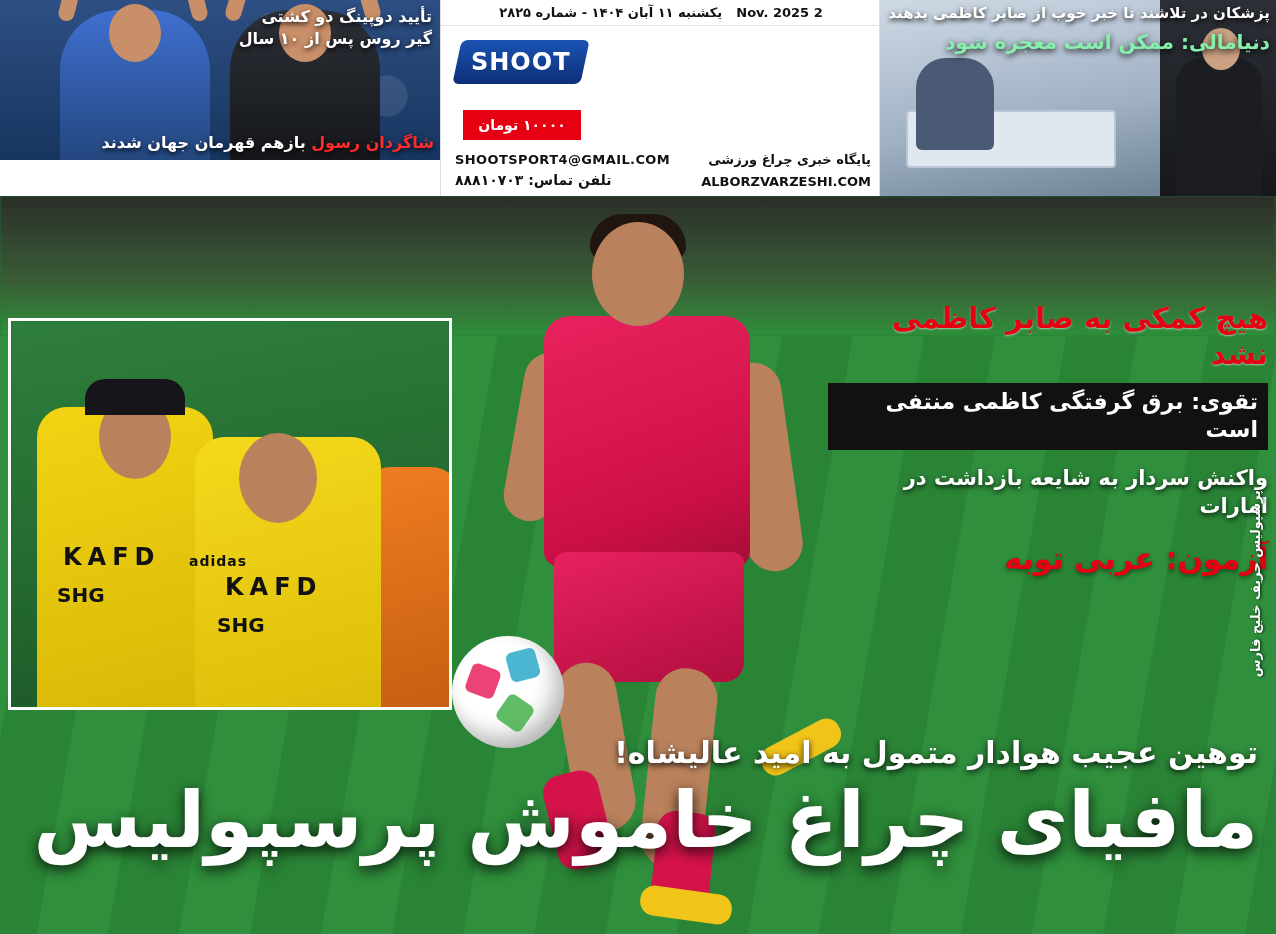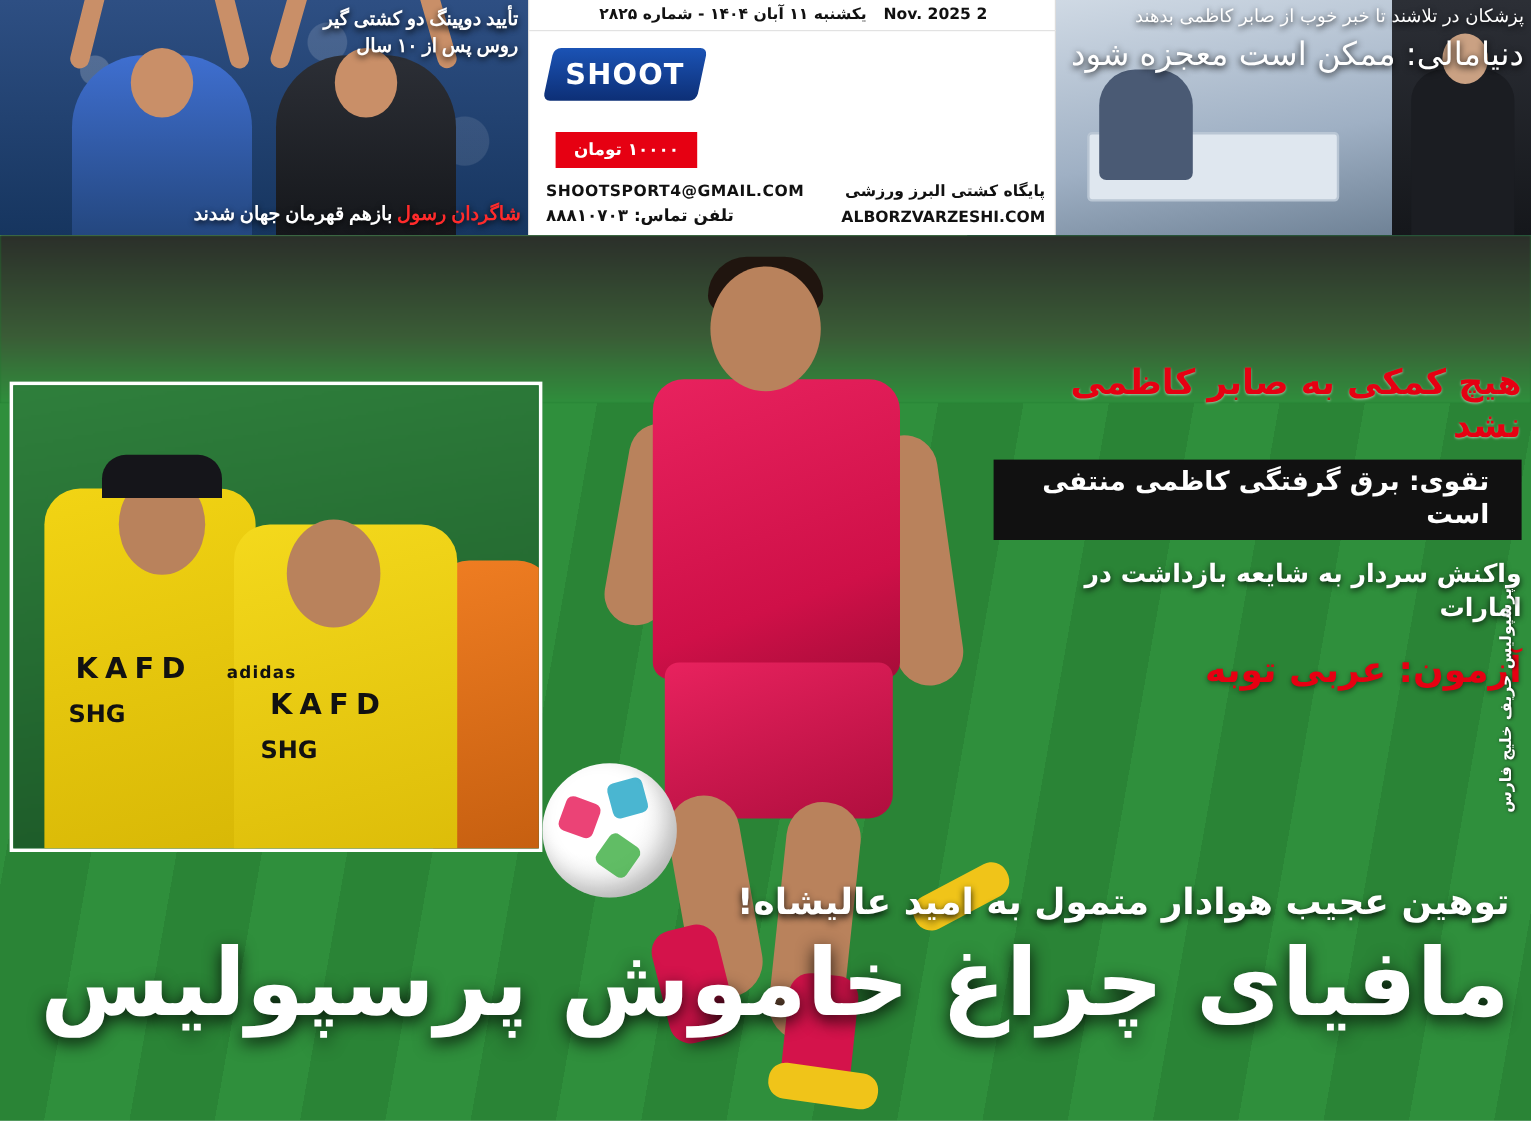--- a/index.html
+++ b/index.html
@@ -21,24 +21,23 @@
     top: 0; left: 0;
     width: 1276px; height: 196px;
     display: flex;
     flex-direction: row;
   }
 
   
   .mh-photo-left {
     position: absolute;
     left: 0; top: 0;
-    width: 440px; height: 196px;
+    width: 440px; height: 160px;
     background: linear-gradient(160deg,#1d3c6e 0%,#2a5aa0 45%,#123055 100%);
     overflow: hidden;
-    font-family: Liberation Serif, serif;
   }
   .mh-photo-left .crowd {
     position: absolute; inset: 0;
     background:
       radial-gradient(circle at 18% 30%, rgba(255,255,255,.20) 0 12px, transparent 13px),
       radial-gradient(circle at 62% 18%, rgba(255,255,255,.14) 0 16px, transparent 17px),
       radial-gradient(circle at 88% 60%, rgba(255,255,255,.10) 0 20px, transparent 21px),
       linear-gradient(180deg,#2e4f83 0%,#16355f 100%);
   }
   .mh-photo-left .ath {
@@ -199,28 +198,28 @@
   }
   .mh-right .suithead {
     position: absolute; left: 42px; top: 28px;
     width: 38px; height: 42px; border-radius: 50%;
     background: #caa183;
   }
   .ovl-right-1 {
     position: absolute; right: 6px; top: 4px;
     width: 386px;
     text-align: right; direction: rtl;
-    font-size: 15px; font-weight: normal; color: #fff;
+    font-size: 15px; font-weight: bold; color: #fff;
     text-shadow: 0 2px 5px rgba(0,0,0,.95);
   }
   .ovl-right-2 {
     position: absolute; right: 6px; top: 30px;
     width: 386px;
     text-align: right; direction: rtl;
-    font-size: 27px; font-weight: normal; color: #ffffff;
+    font-size: 20px; font-weight: bold; color: #86efac;
     text-shadow: 0 2px 6px rgba(0,0,0,.95);
   }
 
   
   .band {
     position: absolute;
     top: 196px; left: 0;
     width: 1276px; height: 108px;
   }
   .band-left {
@@ -432,21 +431,21 @@
   }
   .rcol .h-big {
     font-size: 29px; font-weight: bold; color: #e60012;
     line-height: 1.25; margin-bottom: 10px;
     text-shadow: 0 1px 2px rgba(255,255,255,.55);
   }
   .rcol .h-black-box {
     display: inline-block;
     background: #111; color: #fff;
     font-size: 22px; font-weight: bold;
-    padding: 5px 27px; margin-bottom: 14px;
+    padding: 5px 10px; margin-bottom: 14px;
     line-height: 1.3;
   }
   .rcol .h-white {
     font-size: 21px; font-weight: bold; color: #ffffff;
     line-height: 1.35; margin-bottom: 20px;
     text-shadow: 0 2px 5px rgba(0,0,0,.85);
   }
   .rcol .h-red-lg {
     font-size: 30px; font-weight: bold; color: #e60012;
     line-height: 1.25;
@@ -520,21 +519,21 @@
         <span>2 Nov. 2025</span>
         <span>یکشنبه ۱۱ آبان ۱۴۰۴ - شماره ۲۸۲۵</span>
       </div>
       <div class="logo-wrap">
         <div class="shoot-badge">
           <span>SHOOT</span>
         </div>
         <div class="price-box">۱۰۰۰۰ تومان</div>
         <div class="mail-line">SHOOTSPORT4@GMAIL.COM</div>
         <div class="tel-line">تلفن تماس: ۸۸۸۱۰۷۰۳</div>
-        <div class="site-fa">پایگاه کشتی البرز ورزشی</div>
+        <div class="site-fa">پایگاه خبری چراغ ورزشی</div>
         <div class="site-en">ALBORZVARZESHI.COM</div>
       </div>
     </div>
 
     <div class="mh-right">
       <div class="photo-a">
         <div class="bed"></div>
         <div class="doc"></div>
       </div>
       <div class="photo-b">

